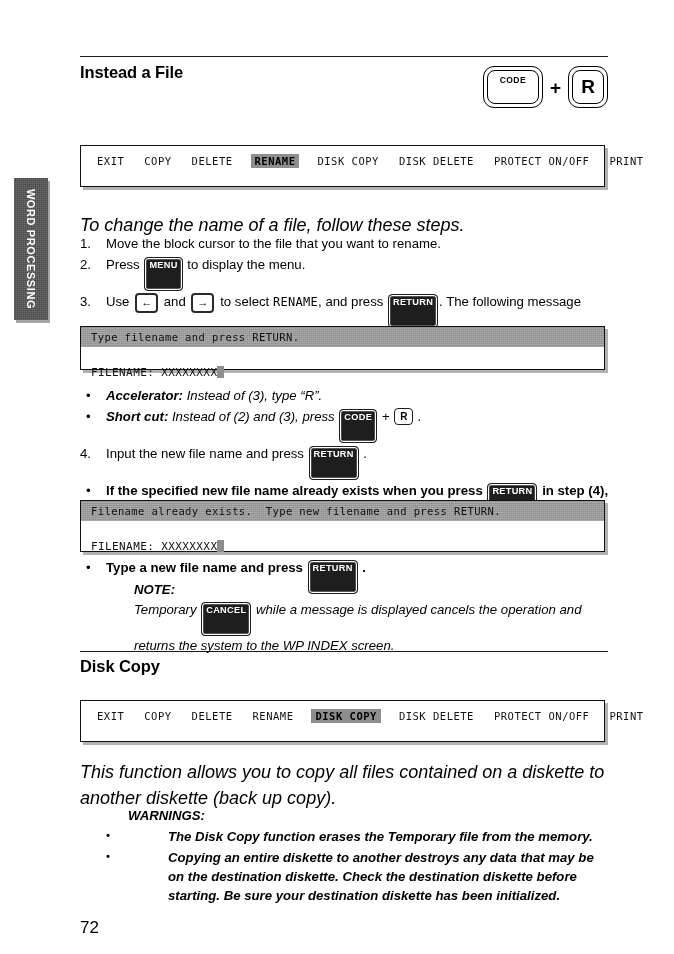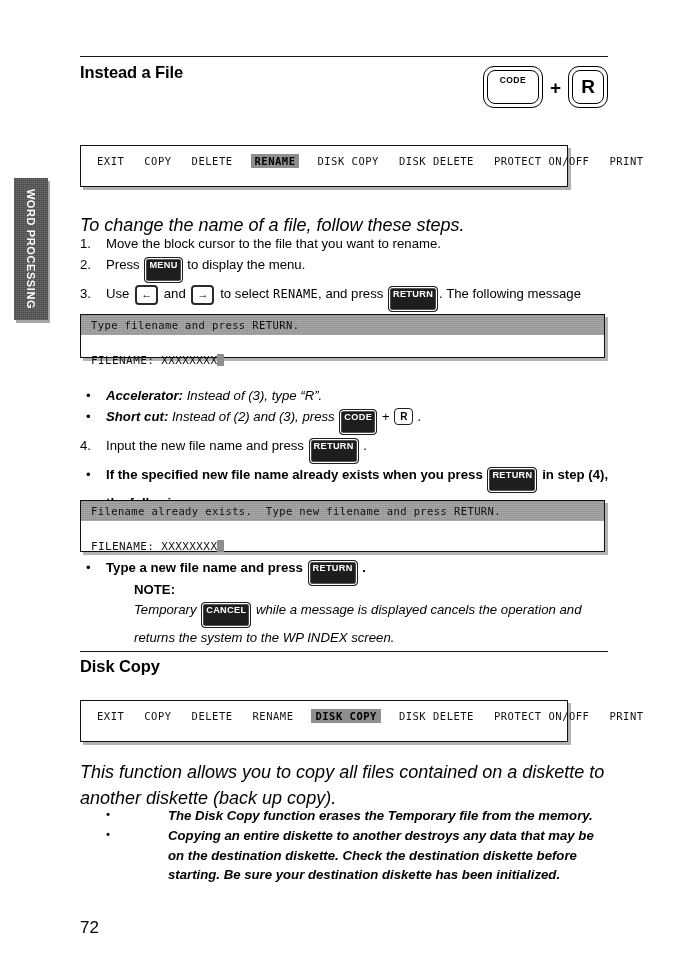--- a/index.html
+++ b/index.html
@@ -114,21 +114,21 @@
     font-size: 19px;
     font-weight: bold;
     line-height: 1;
     padding: 0 1px;
   }
 
   
   .menu-screen {
     position: absolute;
     left: 80px;
-    width: 488px;
+    width: 525px;
     height: 42px;
     border: 1.5px solid #111;
     background: #fff;
     box-sizing: border-box;
     box-shadow: 3px 3px 0 rgba(0,0,0,.30);
   }
   #menu-rename { top: 145px; }
   #menu-diskcopy { top: 700px; }
   .menu-items {
     display: flex;
@@ -152,21 +152,21 @@
   
   .lcd-screen {
     position: absolute;
     left: 80px;
     width: 525px;
     border: 1.5px solid #111;
     background: #fff;
     box-sizing: border-box;
     box-shadow: 3px 3px 0 rgba(0,0,0,.30);
   }
-  #screen-type-filename { top: 314px; height: 44px; }
+  #screen-type-filename { top: 326px; height: 44px; }
   #screen-exists { top: 500px; height: 52px; }
   .lcd-msg-line {
     height: 20px;
     background-color: #9a9a9a;
     background-image:
       repeating-linear-gradient(0deg, rgba(255,255,255,.16) 0 1px, rgba(0,0,0,0) 1px 2px),
       repeating-linear-gradient(90deg, rgba(0,0,0,.06) 0 1px, rgba(0,0,0,0) 1px 2px);
     display: flex;
     align-items: center;
     padding-left: 10px;
@@ -253,21 +253,21 @@
 
   
   .kbd {
     display: inline-block;
     background: #1e1e1e;
     color: #ffffff;
     font-size: 9.2px;
     font-weight: bold;
     letter-spacing: .3px;
     line-height: 1;
-    padding: 3px 4px 12px 4px;
+    padding: 3px 4px 20px 4px;
     border-radius: 4px;
     border: 1.4px solid #1e1e1e;
     box-shadow: 0 0 0 1.2px #ffffff inset;
     vertical-align: 1px;
     margin: 0 1px;
     font-style: normal;
   }
   .kbd-light {
     display: inline-block;
     background: #ffffff;
@@ -300,20 +300,21 @@
   .note-block {
     position: absolute;
     left: 134px;
     top: 580px;
     width: 474px;
     font-size: 13.2px;
     line-height: 1.45;
   }
   .note-label {
     font-weight: bold;
+    font-style: italic;
     display: block;
     margin-bottom: 1px;
   }
   .note-body {
     font-style: italic;
     text-align: justify;
   }
 
   
   .warnings {
@@ -461,20 +462,21 @@
     <span class="menu-item selected">DISK COPY</span>
     <span class="menu-item">DISK DELETE</span>
     <span class="menu-item">PROTECT ON/OFF</span>
     <span class="menu-item">PRINT</span>
   </div>
 </div>
 
 <div class="para" id="para-diskcopy-intro">This function allows you to copy all files contained on a diskette to another diskette (back up copy).</div>
 
 <div class="warnings">
+  <span class="warn-label">WARNINGS:</span>
   <div class="warn-row">
     <span class="warn-bullet">•</span>
     <span class="warn-text">The Disk Copy function erases the Temporary file from the memory.</span>
   </div>
   <div class="warn-row">
     <span class="warn-bullet">•</span>
     <span class="warn-text">Copying an entire diskette to another destroys any data that may be on the destination diskette. Check the destination diskette before starting. Be sure your destination diskette has been initialized.</span>
   </div>
 </div>
 

